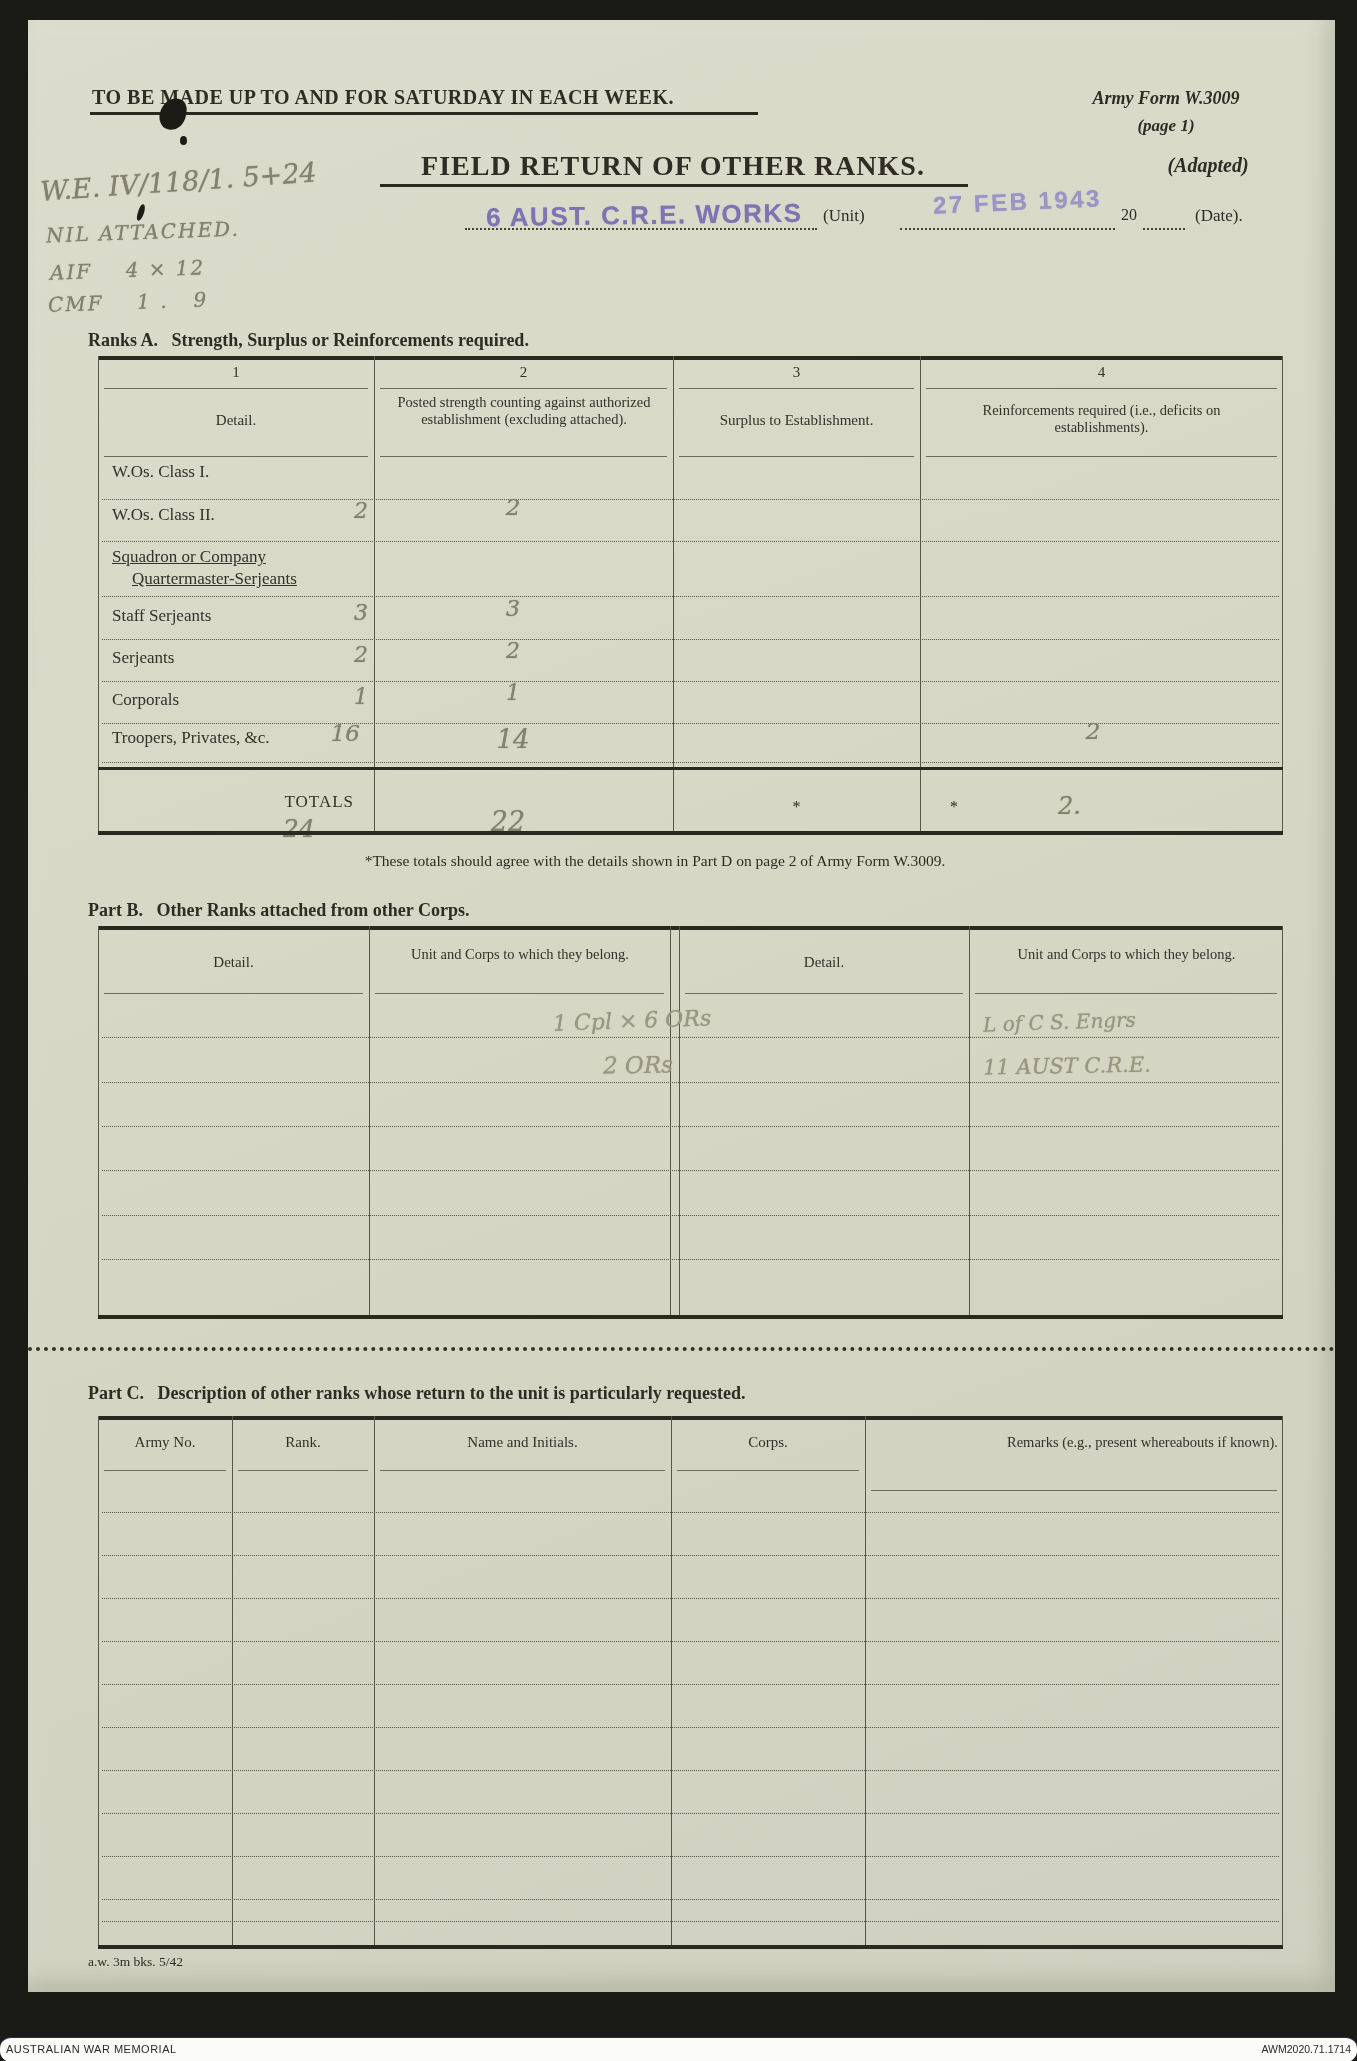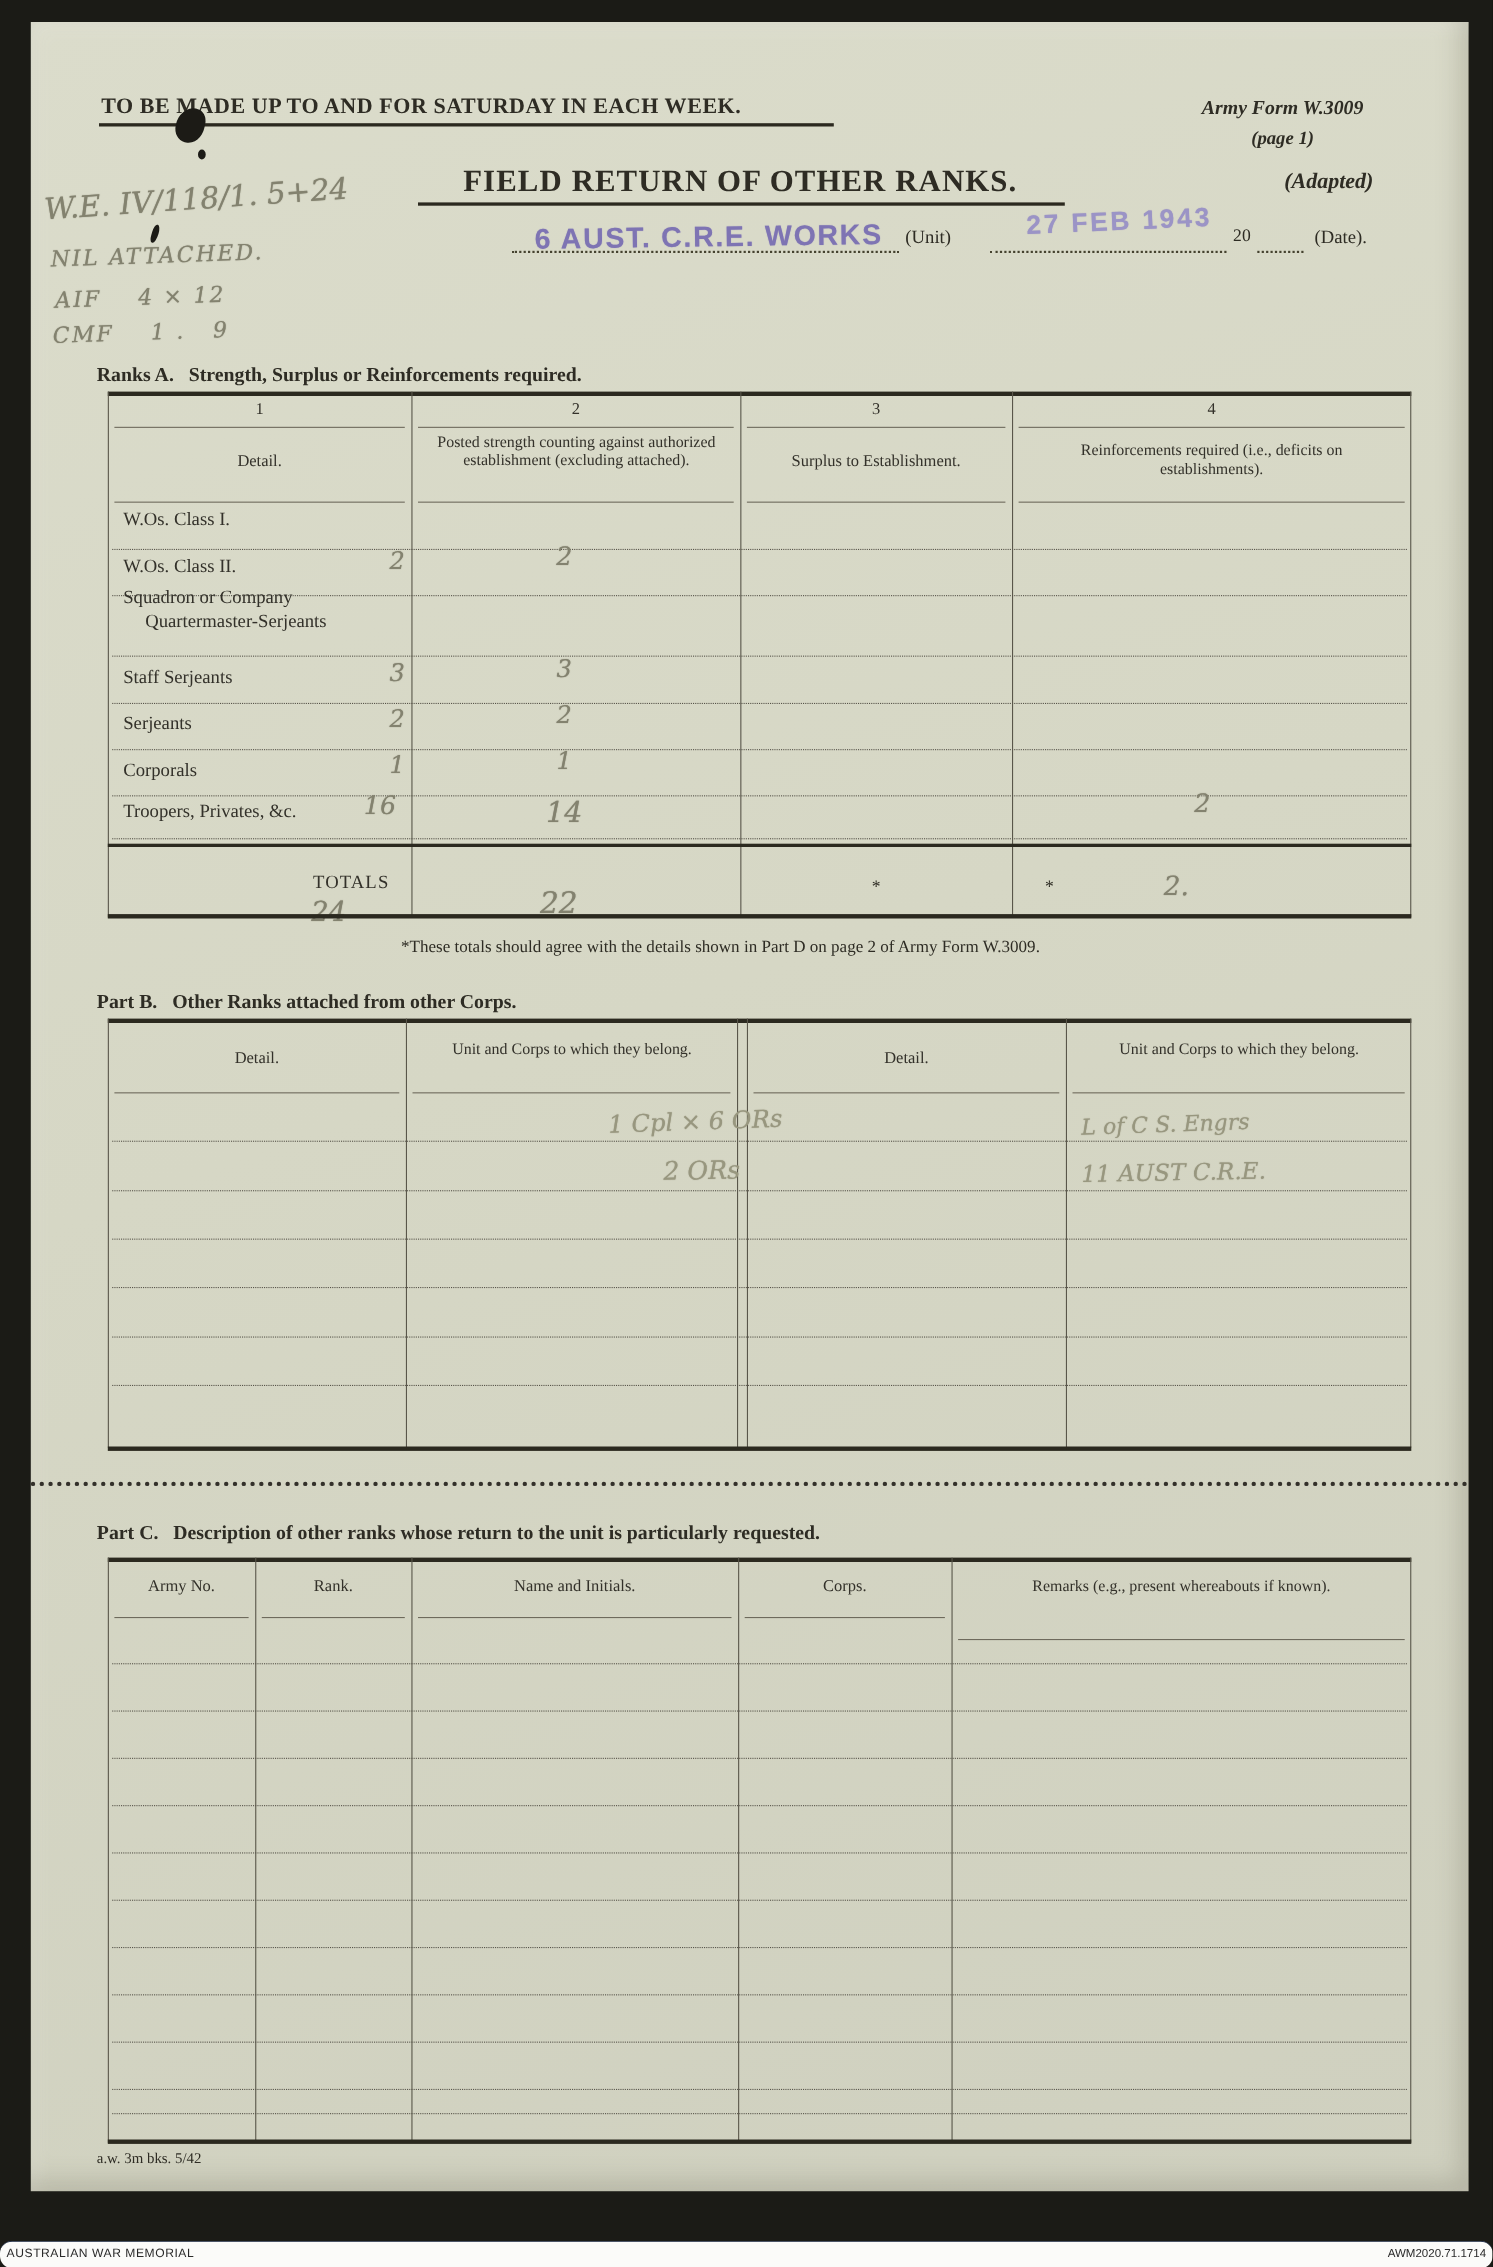--- a/index.html
+++ b/index.html
@@ -98,21 +98,21 @@
       <div class="thin" style="left:828px;top:100px;width:351px;"></div>
 
       <div class="rowlab" style="left:14px;top:106px;width:250px;">W.Os. Class I.</div>
       <div class="dotrow" style="left:4px;top:143px;width:1177px;"></div>
 
       <div class="rowlab" style="left:14px;top:149px;width:250px;">W.Os. Class II.</div>
       <span class="abs hw" style="left:170px;top:142px;width:100px;text-align:right;font-size:22px;">2</span>
       <span class="abs hw" style="left:370px;top:138px;width:90px;text-align:center;font-size:23px;">2</span>
       <div class="dotrow" style="left:4px;top:185px;width:1177px;"></div>
 
-      <div class="rowlab" style="left:14px;top:176px;width:240px;padding-left:20px;text-indent:-20px;line-height:22px;">Squadron or Company Quartermaster-Serjeants</div>
+      <div class="rowlab" style="left:14px;top:190px;width:240px;padding-left:20px;text-indent:-20px;line-height:22px;text-decoration:underline;">Squadron or Company Quartermaster-Serjeants</div>
       <div class="dotrow" style="left:4px;top:240px;width:1177px;"></div>
 
       <div class="rowlab" style="left:14px;top:250px;width:250px;">Staff Serjeants</div>
       <span class="abs hw" style="left:170px;top:244px;width:100px;text-align:right;font-size:22px;">3</span>
       <span class="abs hw" style="left:370px;top:240px;width:90px;text-align:center;font-size:22px;">3</span>
       <div class="dotrow" style="left:4px;top:283px;width:1177px;"></div>
 
       <div class="rowlab" style="left:14px;top:292px;width:250px;">Serjeants</div>
       <span class="abs hw" style="left:170px;top:286px;width:100px;text-align:right;font-size:22px;">2</span>
       <span class="abs hw" style="left:370px;top:282px;width:90px;text-align:center;font-size:22px;">2</span>
@@ -195,21 +195,21 @@
       <div class="vl" style="left:134px;top:0;height:532px;"></div>
       <div class="vl" style="left:276px;top:0;height:532px;"></div>
       <div class="vl" style="left:573px;top:0;height:532px;"></div>
       <div class="vl" style="left:767px;top:0;height:532px;"></div>
       <div class="vl" style="left:1184px;top:0;height:532px;"></div>
 
       <div class="hdcell" style="left:0;top:18px;width:134px;font-size:15px;">Army No.</div>
       <div class="hdcell" style="left:134px;top:18px;width:142px;font-size:15px;">Rank.</div>
       <div class="hdcell" style="left:276px;top:18px;width:297px;font-size:15px;">Name and Initials.</div>
       <div class="hdcell" style="left:573px;top:18px;width:194px;font-size:15px;">Corps.</div>
-      <div class="hdcell" style="left:772px;top:18px;width:408px;font-size:14.5px;">Remarks (e.g., present whereabouts if known).</div>
+      <div class="hdcell" style="left:772px;top:18px;width:408px;font-size:14.5px;text-align:right;">Remarks (e.g., present whereabouts if known).</div>
 
       <div class="thin" style="left:6px;top:54px;width:122px;"></div>
       <div class="thin" style="left:140px;top:54px;width:130px;"></div>
       <div class="thin" style="left:282px;top:54px;width:285px;"></div>
       <div class="thin" style="left:579px;top:54px;width:182px;"></div>
       <div class="thin" style="left:773px;top:74px;width:406px;"></div>
 
       <div class="dotrow" style="left:4px;top:96px;width:1177px;"></div>
       <div class="dotrow" style="left:4px;top:139px;width:1177px;"></div>
       <div class="dotrow" style="left:4px;top:182px;width:1177px;"></div>

